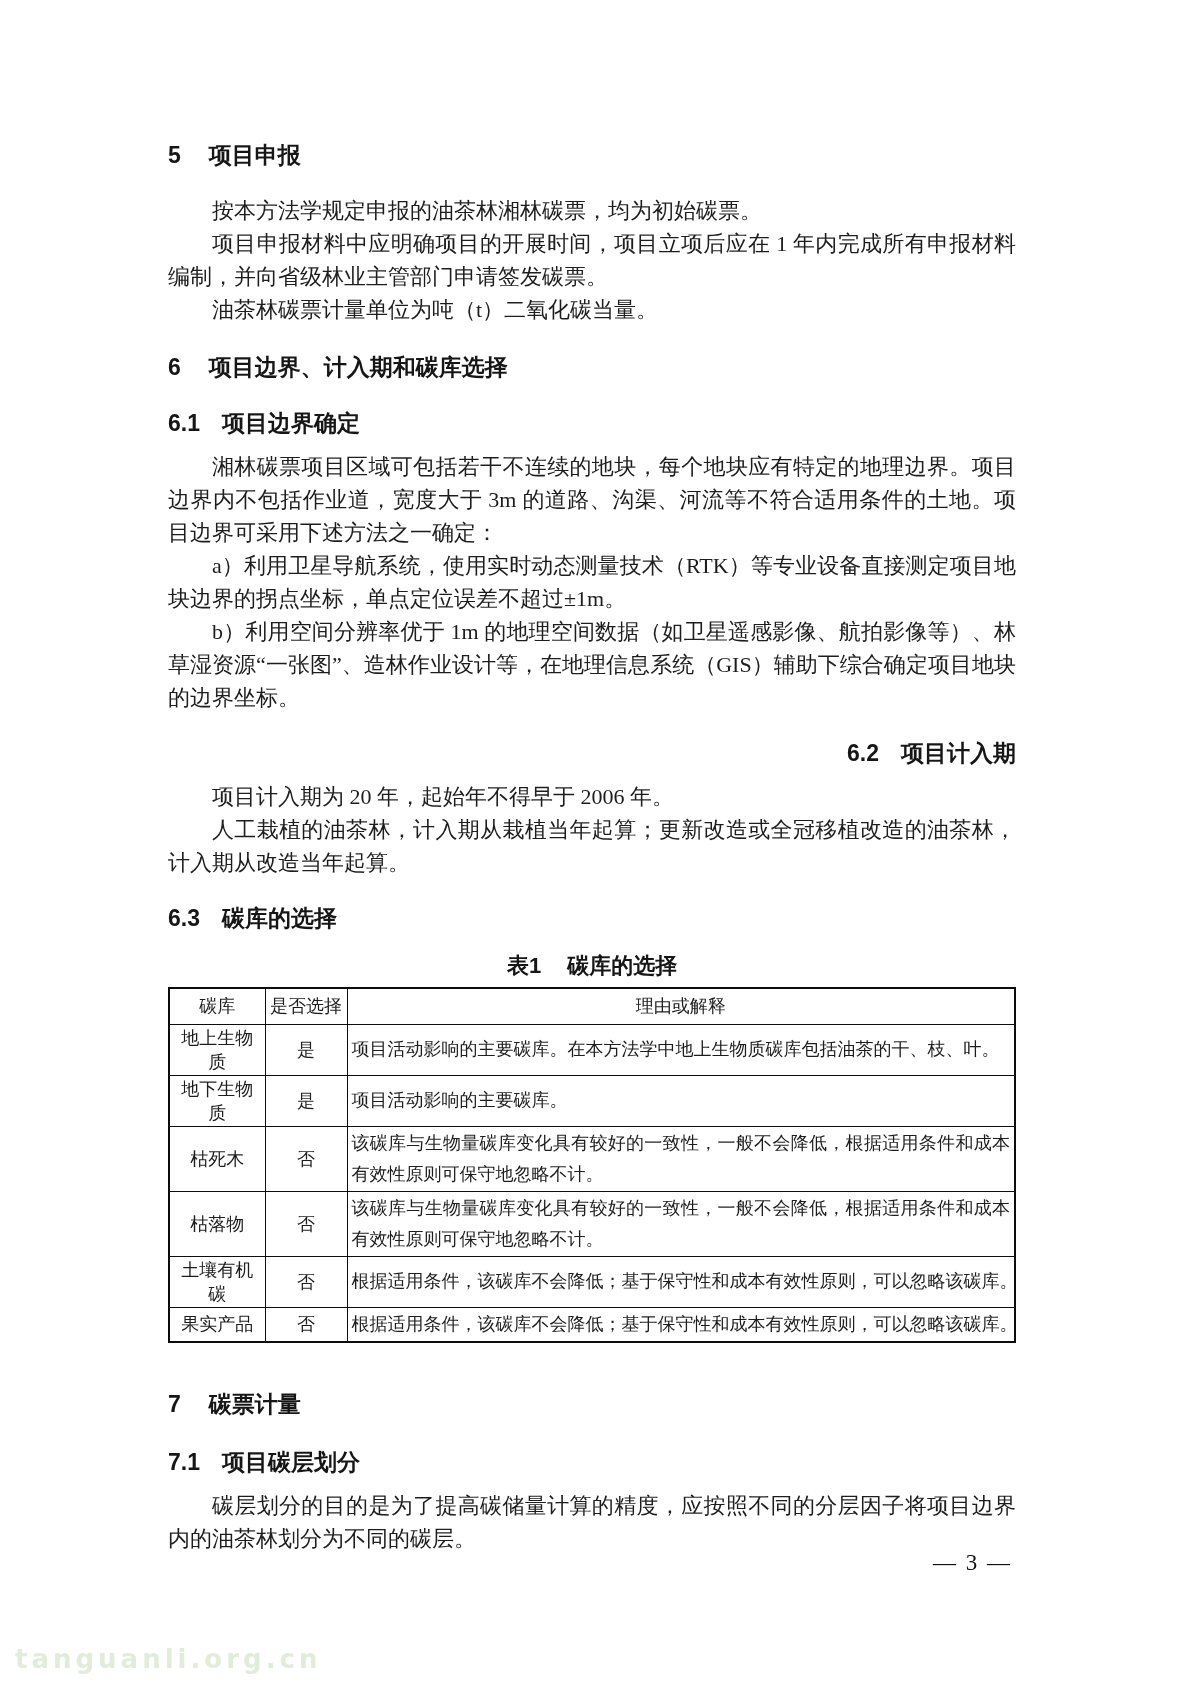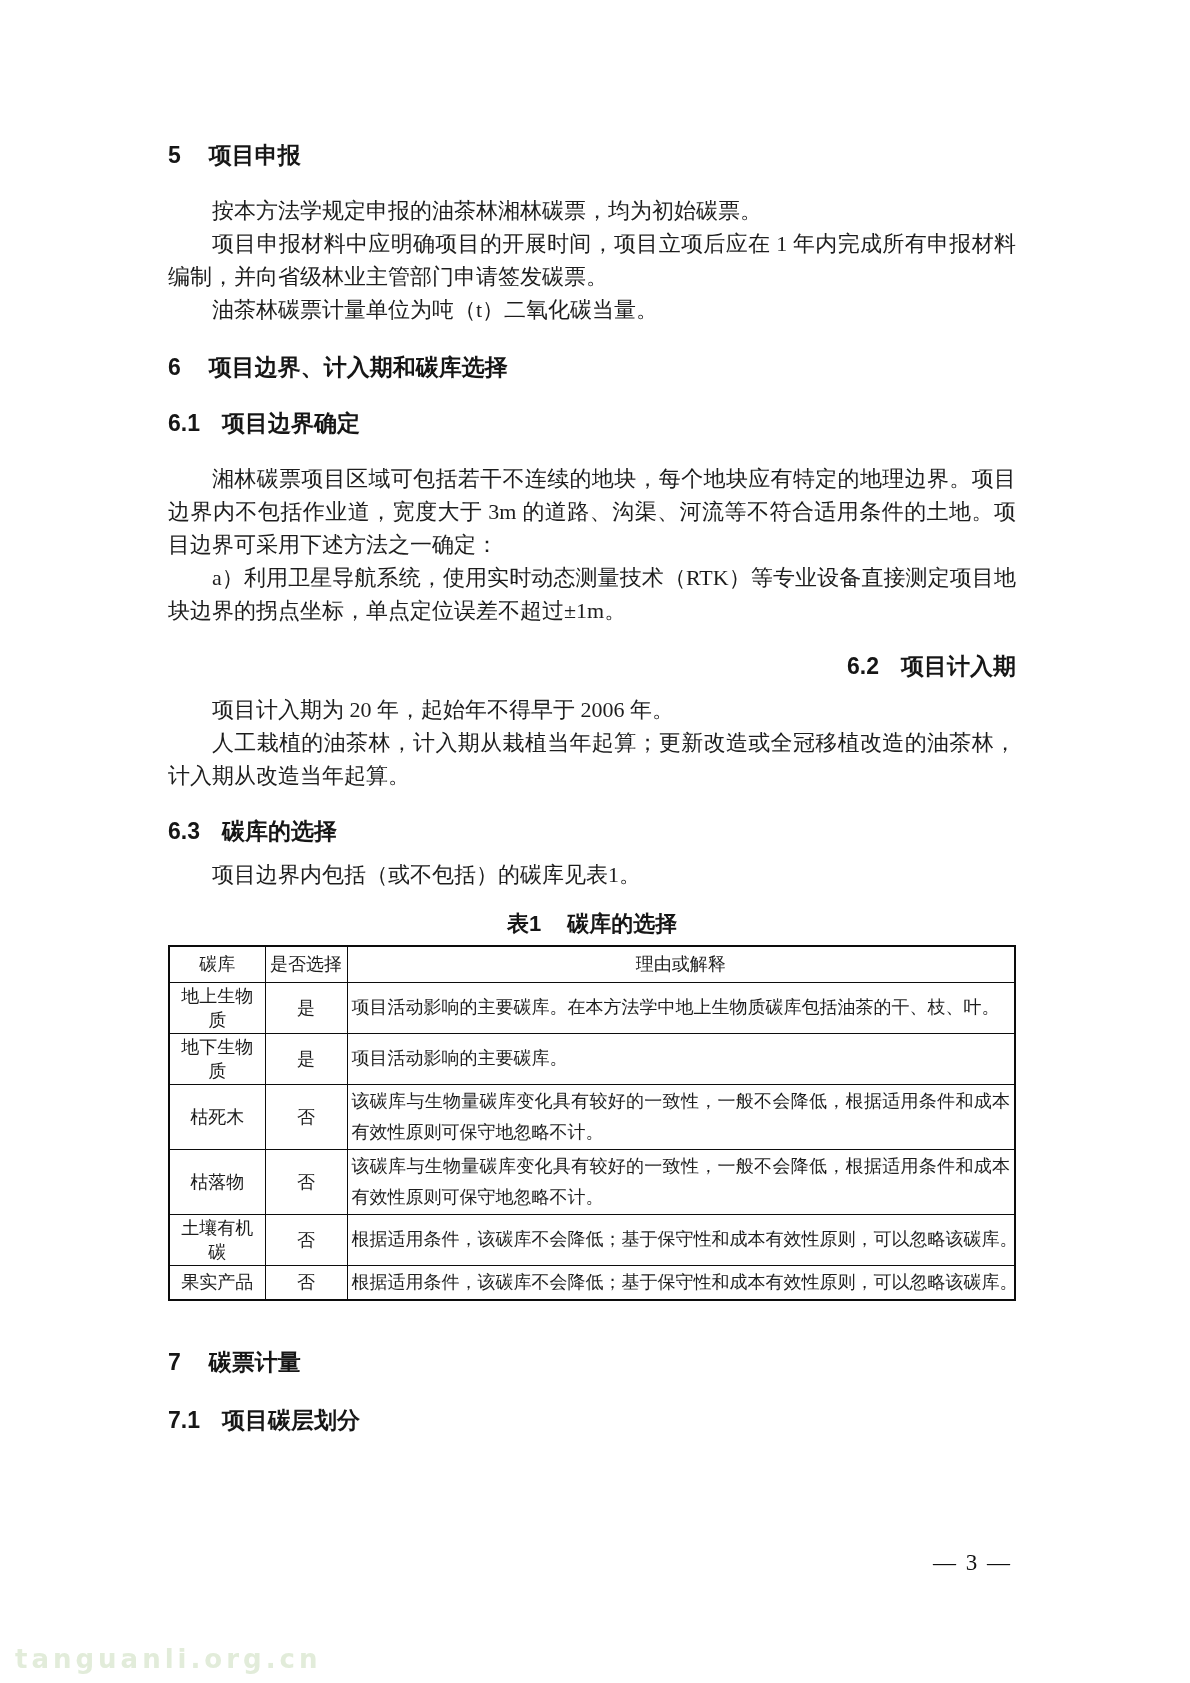--- a/index.html
+++ b/index.html
@@ -23,21 +23,21 @@
     font-weight:bold;
     font-size:23px;
     line-height:30px;
     margin:0;
     color:#161616;
   }
   .h-major .num{margin-right:28px;}
   .h-sub .num{margin-right:22px;}
   #h5{margin-bottom:24px;}
   #h6{margin-top:26px;}
-  #h61{margin-top:26px;margin-bottom:24px;}
+  #h61{margin-top:26px;margin-bottom:12px;}
   #h62{margin-top:24px;margin-bottom:12px;text-align:right;}
   #h63{margin-top:24px;margin-bottom:12px;}
   #h7{margin-top:46px;}
   #h71{margin-top:28px;margin-bottom:12px;}
   
   p.body{
     font-size:22px;
     line-height:33px;
     text-indent:2em;
     text-align:justify;
@@ -107,27 +107,27 @@
     <h2 class="h-major" id="h5"><span class="num">5</span><span>项目申报</span></h2>
     <p class="body">按本方法学规定申报的油茶林湘林碳票，均为初始碳票。</p>
     <p class="body">项目申报材料中应明确项目的开展时间，项目立项后应在 1 年内完成所有申报材料编制，并向省级林业主管部门申请签发碳票。</p>
     <p class="body">油茶林碳票计量单位为吨（t）二氧化碳当量。</p>
 
     <h2 class="h-major" id="h6"><span class="num">6</span><span>项目边界、计入期和碳库选择</span></h2>
 
     <h3 class="h-sub" id="h61"><span class="num">6.1</span><span>项目边界确定</span></h3>
     <p class="body">湘林碳票项目区域可包括若干不连续的地块，每个地块应有特定的地理边界。项目边界内不包括作业道，宽度大于 3m 的道路、沟渠、河流等不符合适用条件的土地。项目边界可采用下述方法之一确定：</p>
     <p class="body">a）利用卫星导航系统，使用实时动态测量技术（RTK）等专业设备直接测定项目地块边界的拐点坐标，单点定位误差不超过±1m。</p>
+    <p class="body">b）利用空间分辨率优于 1m 的地理空间数据（如卫星遥感影像、航拍影像等）、林草湿资源“一张图”、造林作业设计等，在地理信息系统（GIS）辅助下综合确定项目地块的边界坐标。</p>
 
     <h3 class="h-sub" id="h62"><span class="num">6.2</span><span>项目计入期</span></h3>
     <p class="body">项目计入期为 20 年，起始年不得早于 2006 年。</p>
     <p class="body">人工栽植的油茶林，计入期从栽植当年起算；更新改造或全冠移植改造的油茶林，计入期从改造当年起算。</p>
 
     <h3 class="h-sub" id="h63"><span class="num">6.3</span><span>碳库的选择</span></h3>
-    <p class="body">项目边界内包括（或不包括）的碳库见表1。</p>
 
     <div class="tbl-caption"><span class="cap-label">表1</span><span>碳库的选择</span></div>
 
     <table class="pool-table">
       <colgroup>
           <col class="c1">
           <col class="c2">
           <col class="c3">
         </colgroup>
       <tbody>
@@ -165,18 +165,19 @@
         <td class="center">果实产品</td>
         <td class="center">否</td>
         <td class="reason nowrap">根据适用条件，该碳库不会降低；基于保守性和成本有效性原则，可以忽略该碳库。</td>
       </tr>
     </tbody>
       </table>
 
     <h2 class="h-major" id="h7"><span class="num">7</span><span>碳票计量</span></h2>
 
     <h3 class="h-sub" id="h71"><span class="num">7.1</span><span>项目碳层划分</span></h3>
+    <p class="body">碳层划分的目的是为了提高碳储量计算的精度，应按照不同的分层因子将项目边界内的油茶林划分为不同的碳层。</p>
 
   </div>
 
   <div class="page-number">— 3 —</div>
   <div class="watermark">tanguanli.org.cn</div>
 </div>
 
 </body></html>

